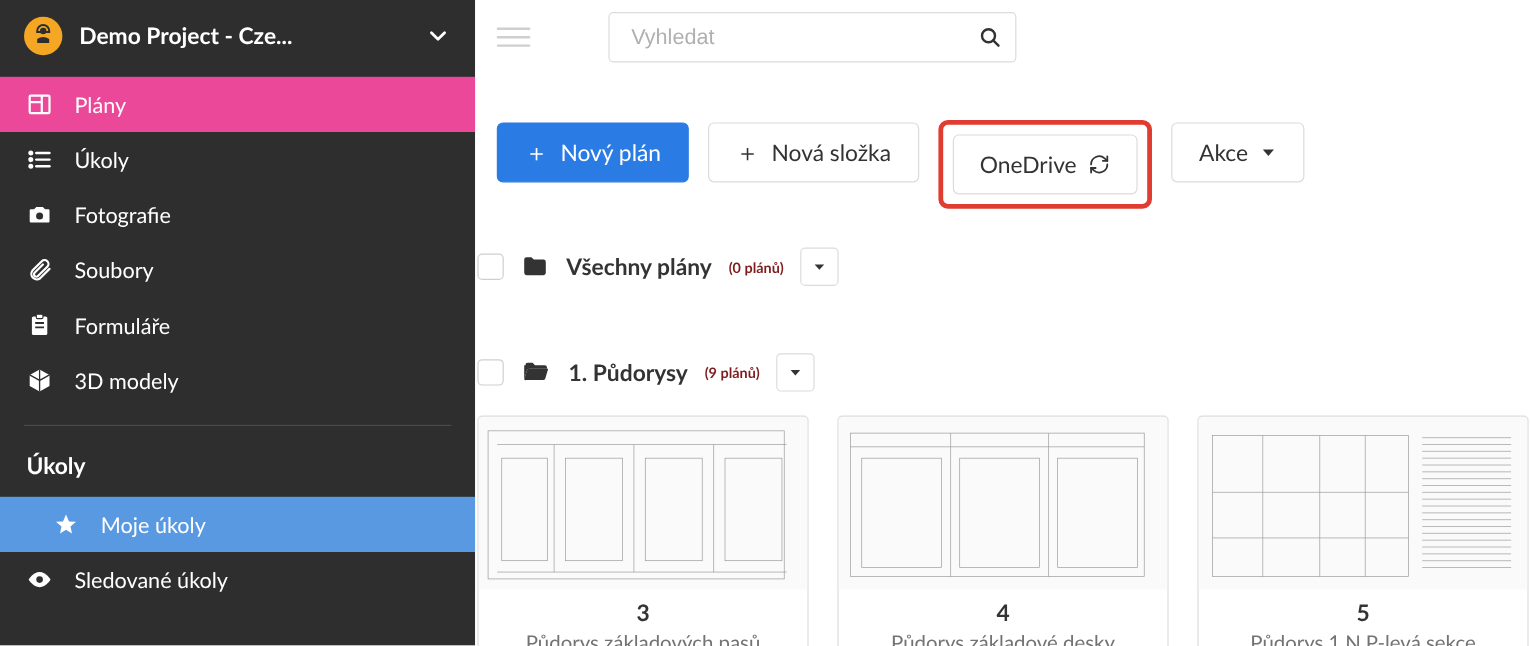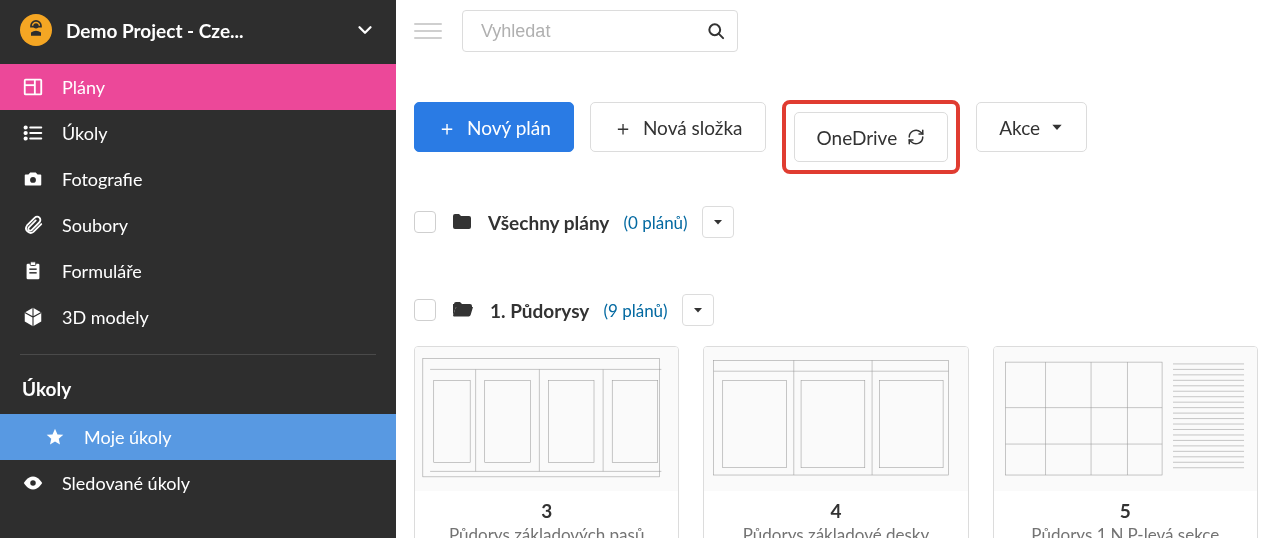--- a/index.html
+++ b/index.html
@@ -115,21 +115,22 @@
   cursor: pointer;
 }
 .hamburger span {
   display: block;
   height: 2px;
   background: #cfcfcf;
   border-radius: 1px;
 }
 .search-wrap {
   position: relative;
-  width: 276px;
+  width: 340px;
+  margin-left: 45px;
 }
 .search-input {
   width: 100%;
   height: 42px;
   border: 1px solid #dcdcdc;
   border-radius: 4px;
   padding: 0 44px 0 18px;
   font-size: 18px;
   color: #8a8a8a;
   background: #fff;
@@ -176,21 +177,21 @@
 .onedrive-highlight {
   border: 4px solid #e03c31;
   border-radius: 8px;
   padding: 8px;
   display: inline-flex;
   margin-top: 20px;
 }
 .onedrive-highlight .btn { margin: 0; }
 
 .content {
-  padding: 0 18px;
+  padding: 0 2px;
   flex: 1;
   overflow: auto;
 }
 
 .folder-row {
   display: flex;
   align-items: center;
   gap: 14px;
   padding: 8px 0 18px 0;
 }
@@ -198,21 +199,21 @@
   width: 22px;
   height: 22px;
   border: 1.5px solid #cfcfcf;
   border-radius: 4px;
   background: #fff;
   cursor: pointer;
   flex-shrink: 0;
 }
 .folder-icon { display: flex; }
 .folder-name { font-size: 19px; font-weight: 700; }
-.folder-count { font-size: 17px; color: #0369a1; font-weight: 400; }
+.folder-count { font-size: 12px; color: #7f1d1d; font-weight: 700; }
 .folder-menu {
   width: 32px;
   height: 32px;
   border: 1px solid #dcdcdc;
   border-radius: 4px;
   display: flex;
   align-items: center;
   justify-content: center;
   cursor: pointer;
 }

